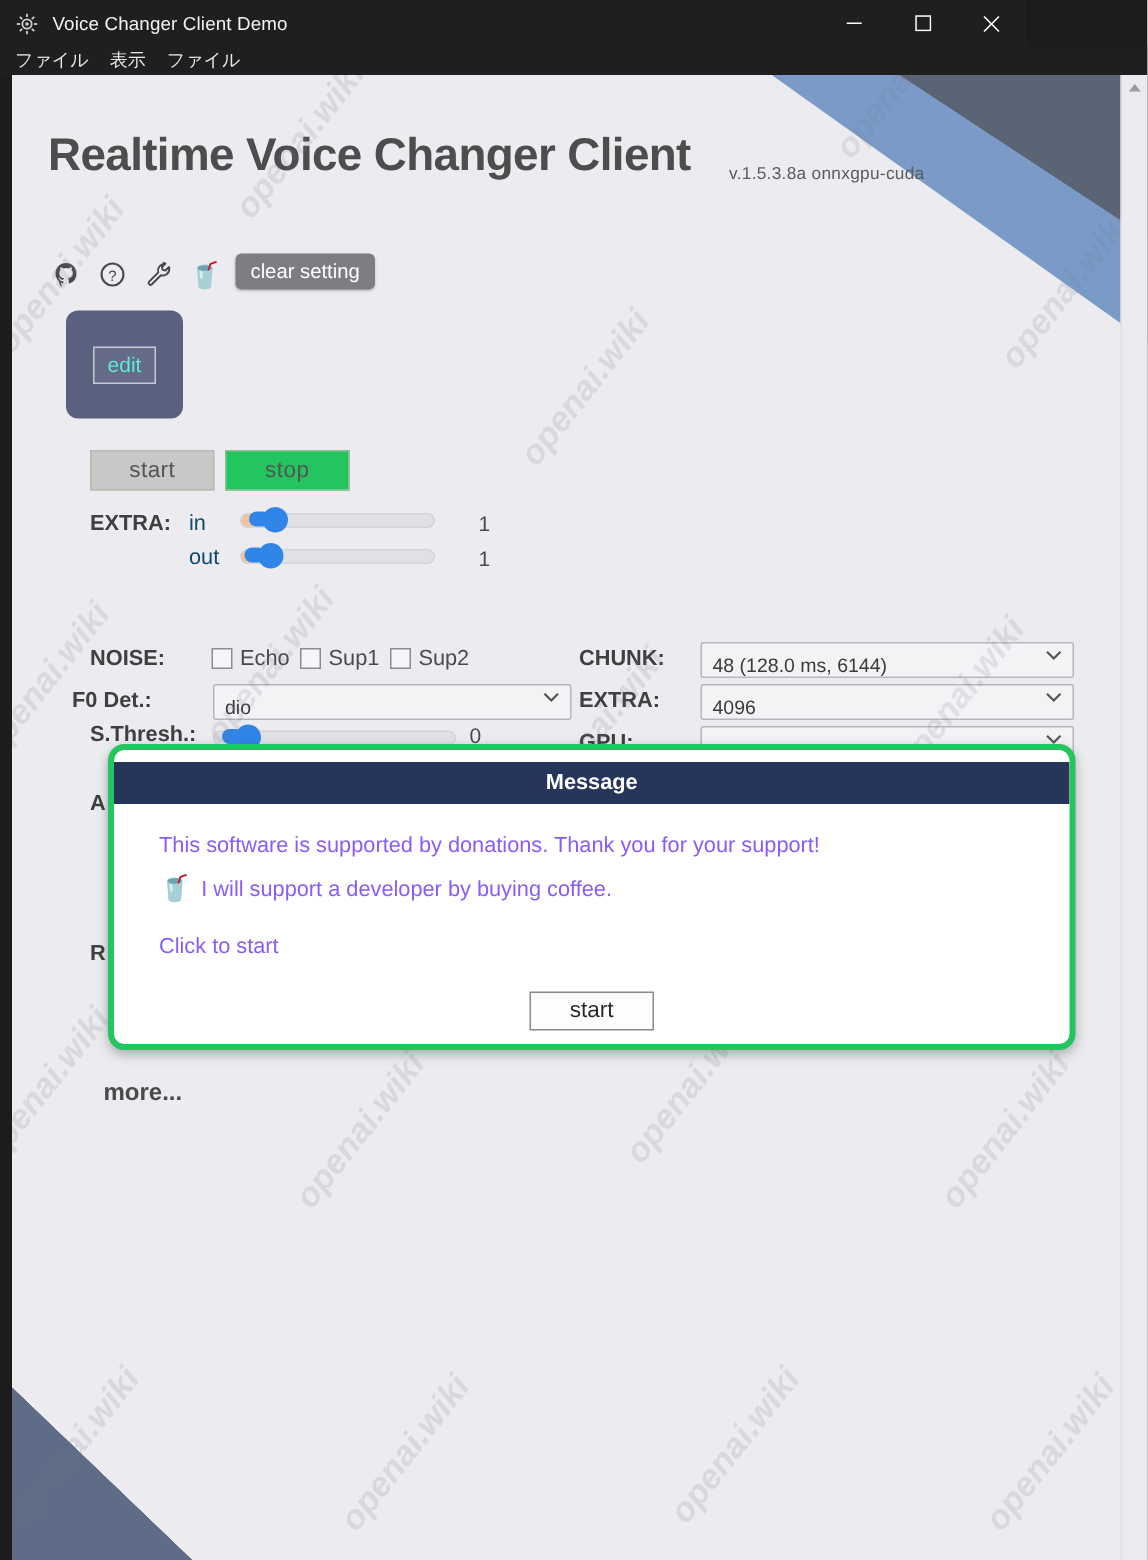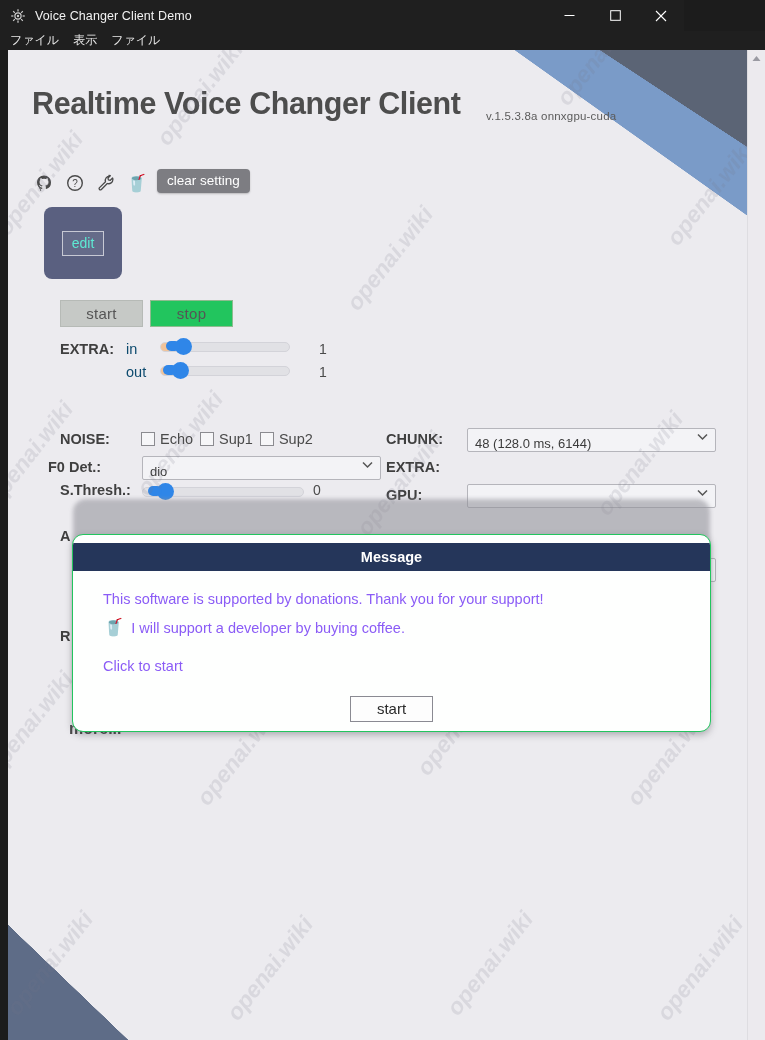--- a/index.html
+++ b/index.html
@@ -162,24 +162,23 @@
   .sb-arrow { width: 17px; height: 17px; display: flex; align-items: center; justify-content: center; }
   .sb-thumb { position: absolute; top: 17px; left: 1px; width: 15px; height: 0px; background: #cdcdd2; }
 
   
   .modal-shadow {
     position: absolute; left: 65px; top: 449px; width: 637px; height: 198px;
     background: #8f8f97; border-radius: 13px; filter: blur(2px); opacity: .55; z-index: 9;
   }
   .modal {
     position: absolute; left: 64px; top: 446px; width: 637px; height: 196px;
-    background: #fefffe; border: 1px solid #22c55e; border-radius: 11px;
+    background: #fefffe; border: 4px solid #22c55e; border-radius: 11px;
     overflow: hidden; z-index: 10;
     box-shadow: 0 3px 7px rgba(60,60,70,.35);
-    margin-top: 38px;
   }
   .modal-header {
     height: 28px; background: #25365a; color: #ffffff;
     display: flex; align-items: center; justify-content: center;
     font-size: 14.5px; font-weight: bold; margin-top: 8px;
   }
   .modal-body { padding: 20px 30px 0 30px; color: #8b5cf6; font-size: 14.5px; }
   .modal-line { margin-bottom: 12px; display: flex; align-items: center; gap: 7px; }
   .modal-line.spacer { margin-top: 22px; }
   .modal-foot { position: absolute; right: 0; left: 0; bottom: 9px; display: flex; justify-content: center; }
@@ -331,20 +330,28 @@
       <div class="sel" style="left:459px; top:378px; width:240px;">
         <span>48 (128.0 ms, 6144)</span>
         <span class="chev">
           <svg width="11" height="8" viewBox="0 0 11 8">
               <polyline points="1,1.5 5.5,6 10,1.5" fill="none" stroke="#555" stroke-width="1.5"></polyline>
             </svg>
         </span>
       </div>
 
       <div class="lbl" style="left:378px; top:409px;">EXTRA:</div>
+      <div class="sel" style="left:459px; top:406px; width:240px;">
+        <span>4096</span>
+        <span class="chev">
+          <svg width="11" height="8" viewBox="0 0 11 8">
+              <polyline points="1,1.5 5.5,6 10,1.5" fill="none" stroke="#555" stroke-width="1.5"></polyline>
+            </svg>
+        </span>
+      </div>
 
       <div class="lbl" style="left:378px; top:437px;">GPU:</div>
       <div class="sel" style="left:459px; top:434px; width:240px;">
         <span></span>
         <span class="chev">
           <svg width="11" height="8" viewBox="0 0 11 8">
               <polyline points="1,1.5 5.5,6 10,1.5" fill="none" stroke="#555" stroke-width="1.5"></polyline>
             </svg>
         </span>
       </div>

